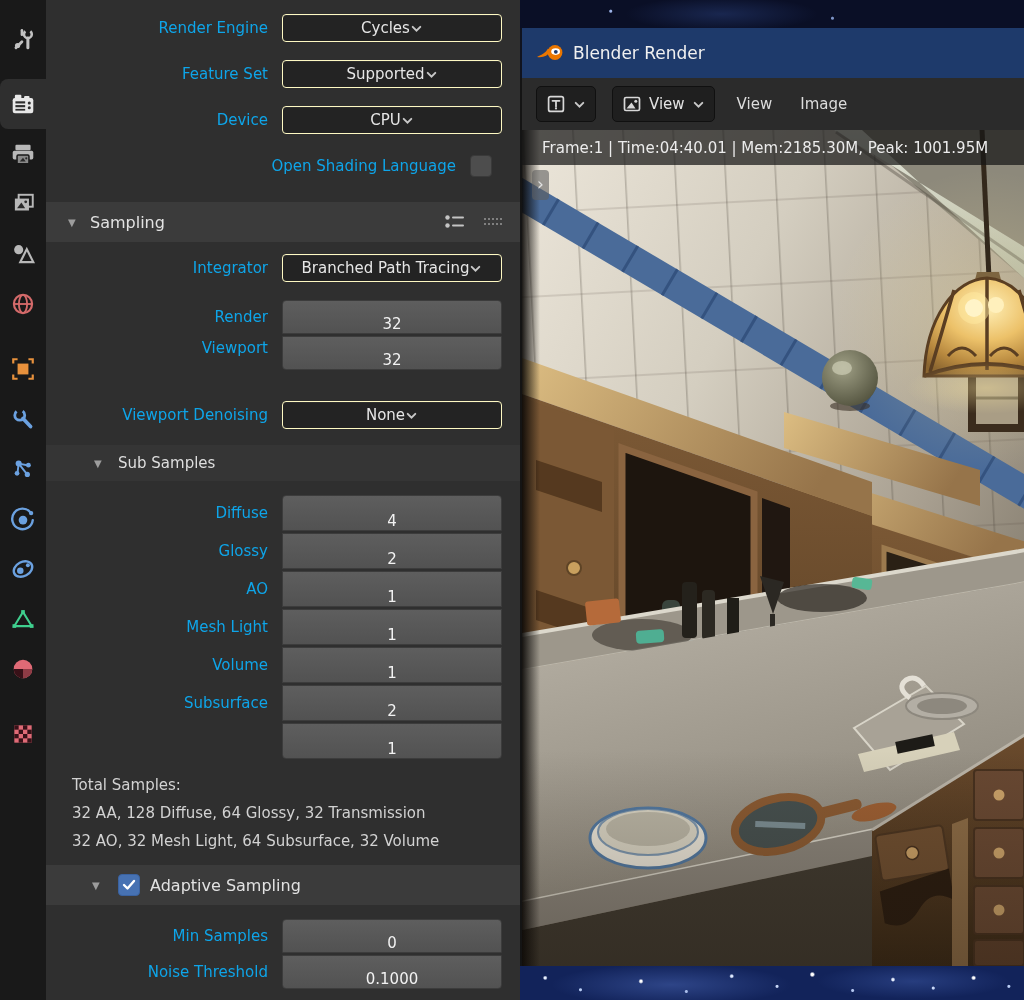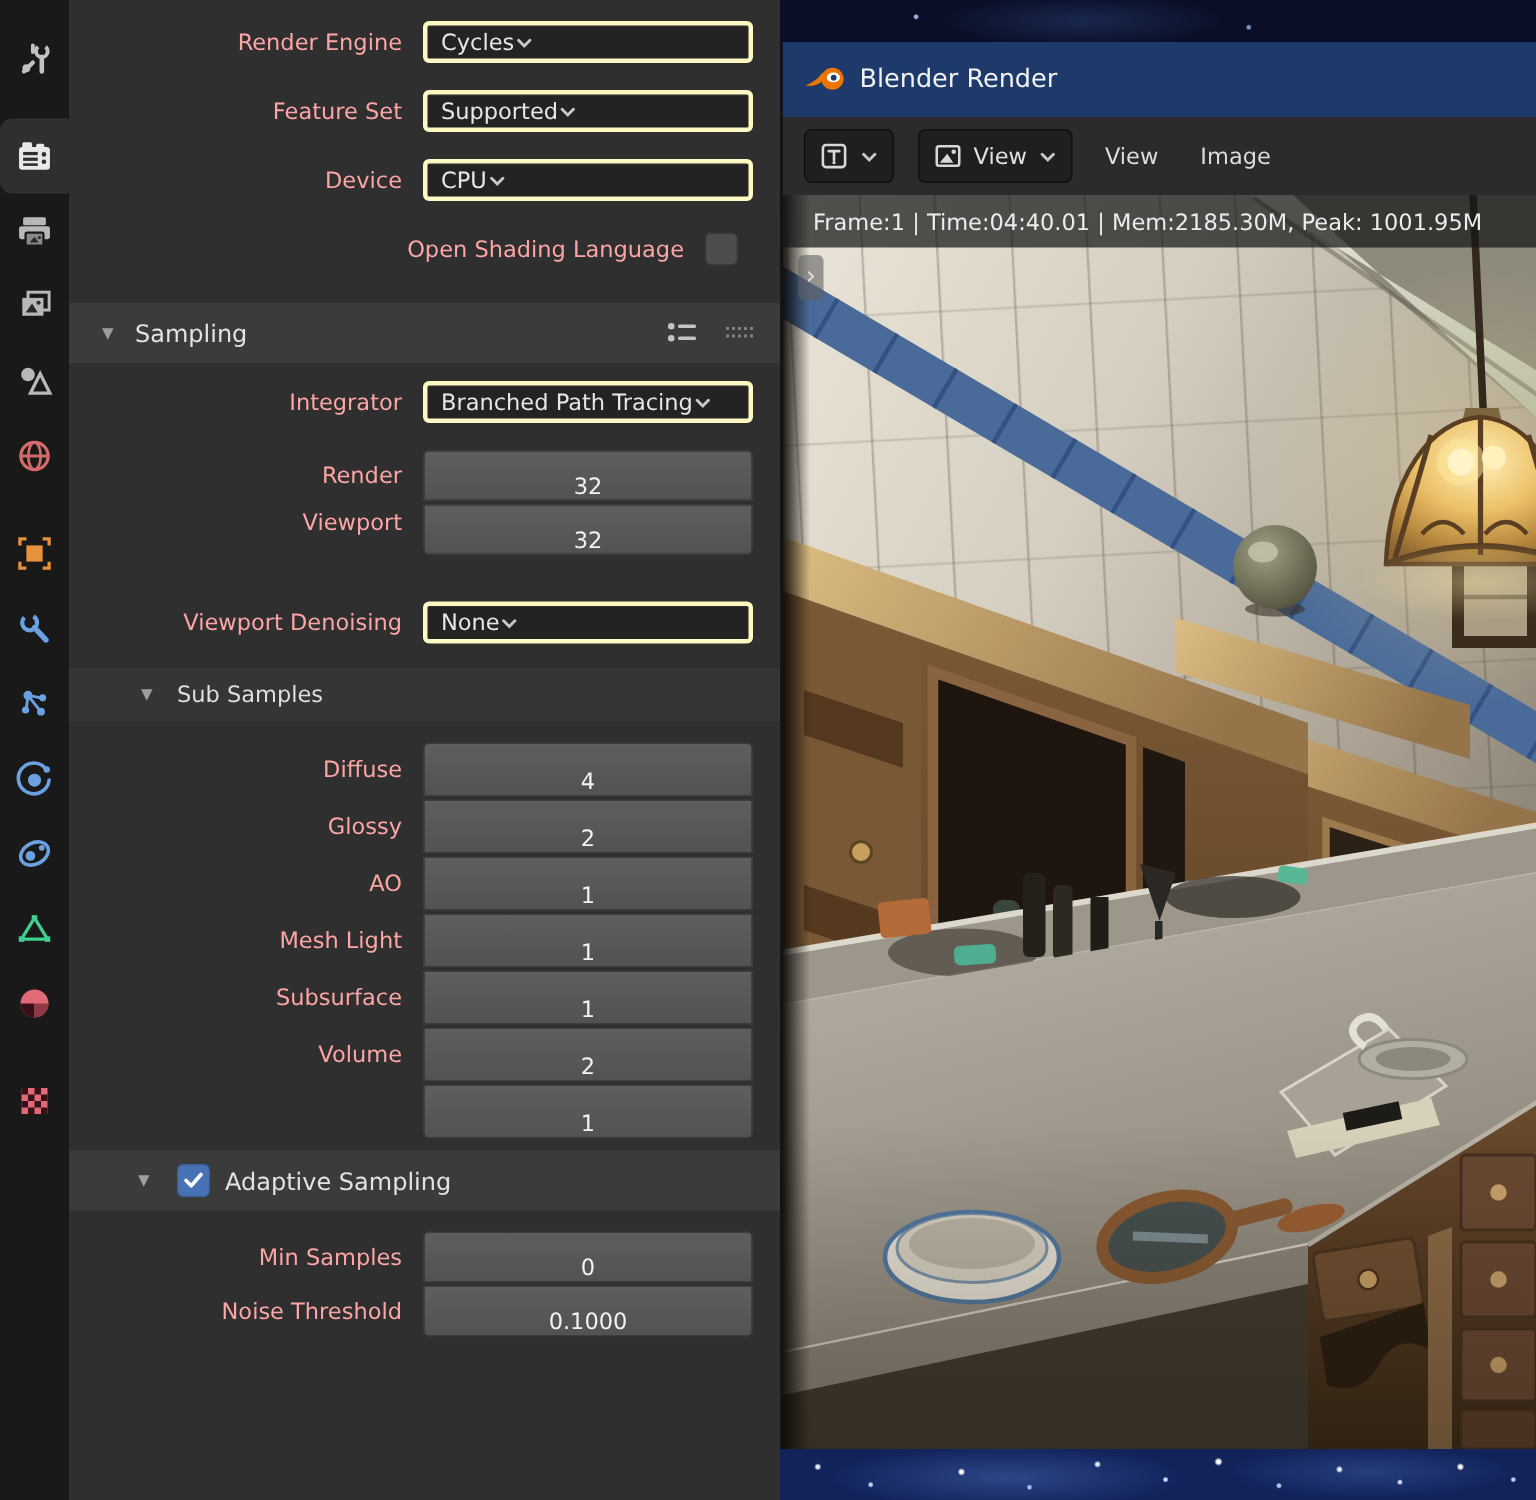--- a/index.html
+++ b/index.html
@@ -11,27 +11,27 @@
   .props { position:absolute; left:0; top:0; width:520px; height:1000px; background:#2f2f2f; display:flex; }
   .tabbar { width:46px; background:#191919; padding-top:14px; display:flex; flex-direction:column; align-items:center; flex:none; }
   .tab { width:46px; height:50px; display:flex; align-items:center; justify-content:center;
          border-radius:8px 0 0 8px; flex:none; }
   .tab.active { background:#2f2f2f; }
   .tabgap { height:15px; flex:none; }
   .tab svg { width:26px; height:26px; }
 
   .pcontent { flex:1; padding-top:14px; position:relative; min-width:0; }
   .prow { display:flex; align-items:center; height:28px; margin-bottom:18px; }
-  .plabel { width:236px; text-align:right; padding-right:14px; color:#fca5a5; font-size:15px; flex:none;
+  .plabel { width:236px; text-align:right; padding-right:14px; color:#0ea5e9; font-size:15px; flex:none;
             white-space:nowrap; }
   .pfield { width:220px; flex:none; }
 
-  .dropdown { height:28px; background:#232323; border:3px solid #fef9c3; border-radius:4px;
+  .dropdown { height:28px; background:#232323; border:1px solid #fef9c3; border-radius:4px;
     box-shadow: inset 0 1px 0 rgba(255,255,255,.05);
-    display:flex; align-items:center; justify-content:flex-start; padding:0 9px; }
+    display:flex; align-items:center; justify-content:center; padding:0 9px; }
   .dropdown .dtext { color:#e6e6e6; font-size:15px; white-space:nowrap; }
   .chev { width:13px; height:13px; flex:none; }
 
   .stack { display:flex; flex-direction:column; gap:2px; }
   .slider { height:34px; background:linear-gradient(#5e5e5e,#525252); border:1px solid #3c3c3c;
     display:flex; align-items:flex-end; justify-content:center; color:#f2f2f2; font-size:15px; }
   .stack .slider:first-child { border-radius:4px 4px 0 0; }
   .stack .slider:last-child { border-radius:0 0 4px 4px; }
   .stack .slider:only-child { border-radius:4px; }
   .slider.h36 { height:36px; }
@@ -330,22 +330,22 @@
         <span class="arrow">▼</span>
         <span class="stitle">Sub Samples</span>
       </div>
 
       <div class="prow" style="height:262px;margin-bottom:10px;">
         <div class="plabel" style="align-self:flex-start;display:flex;flex-direction:column;gap:2px;">
           <span style="height:36px;line-height:36px;">Diffuse</span>
           <span style="height:36px;line-height:36px;">Glossy</span>
           <span style="height:36px;line-height:36px;">AO</span>
           <span style="height:36px;line-height:36px;">Mesh Light</span>
+          <span style="height:36px;line-height:36px;">Volume</span>
           <span style="height:36px;line-height:36px;">Subsurface</span>
-          <span style="height:36px;line-height:36px;">Volume</span>
         </div>
         <div class="pfield stack" style="align-self:flex-start;">
           <div class="slider h36">
               <span>4</span>
             </div>
           <div class="slider h36">
               <span>2</span>
             </div>
           <div class="slider h36">
               <span>1</span>
@@ -358,20 +358,25 @@
             </div>
           <div class="slider h36">
               <span>2</span>
             </div>
           <div class="slider h36">
               <span>1</span>
             </div>
         </div>
       </div>
 
+      <div class="totals">
+        <div>Total Samples:</div>
+        <div>32 AA, 128 Diffuse, 64 Glossy, 32 Transmission</div>
+        <div>32 AO, 32 Mesh Light, 64 Subsurface, 32 Volume</div>
+      </div>
 
       <div class="adaptive-header">
         <span class="arrow">▼</span>
         <div class="checkbox checked">
           <svg width="14" height="12" viewBox="0 0 14 12">
             <path d="M2 6 L5.5 9.5 L12 2" fill="none" stroke="#ffffff" stroke-width="2.4" stroke-linecap="round" stroke-linejoin="round"></path>
           </svg>
         </div>
         <span class="stitle">Adaptive Sampling</span>
       </div>

